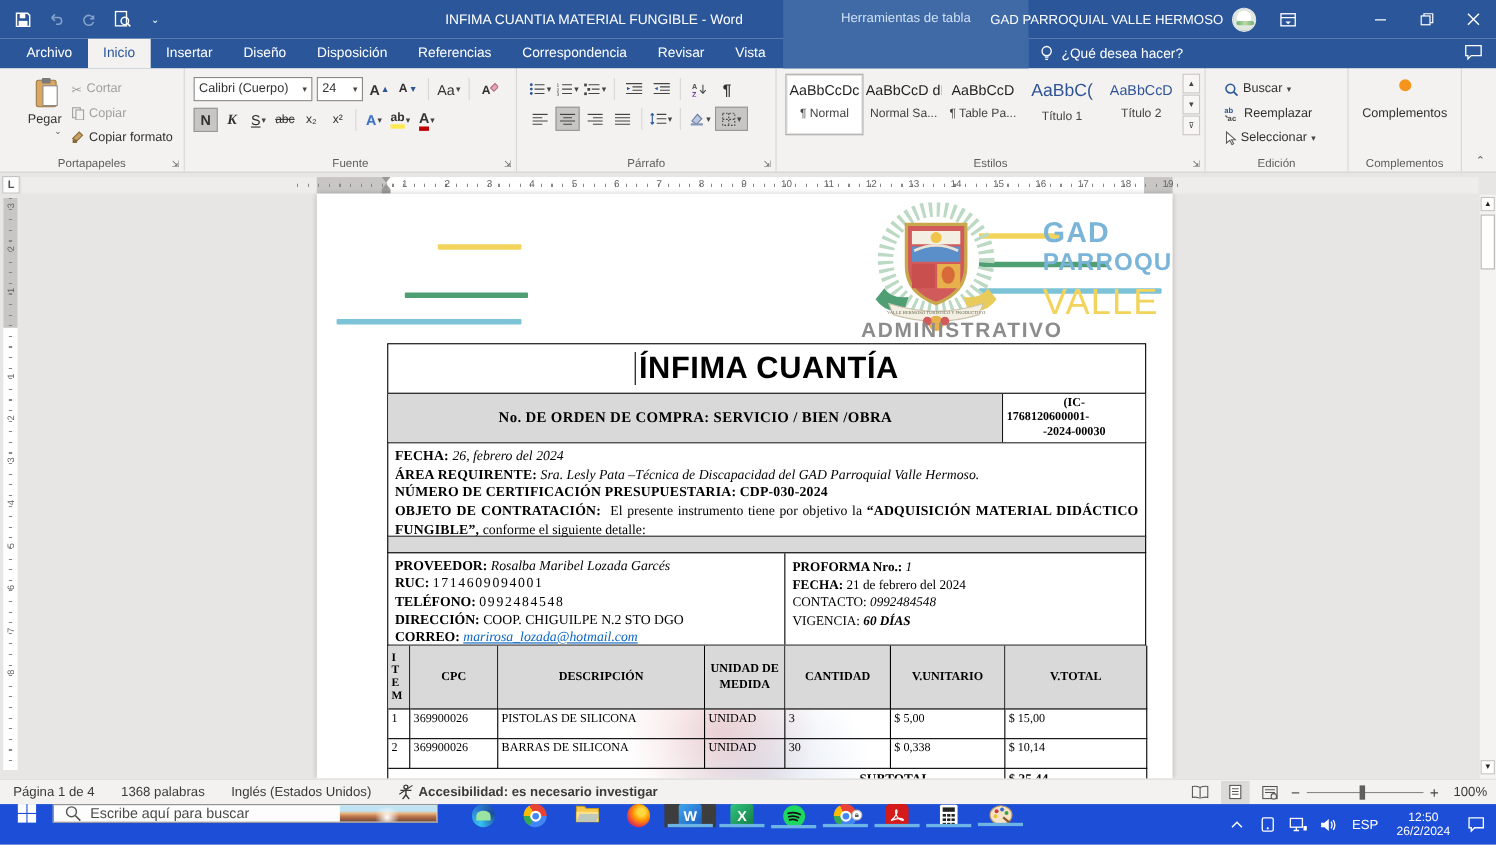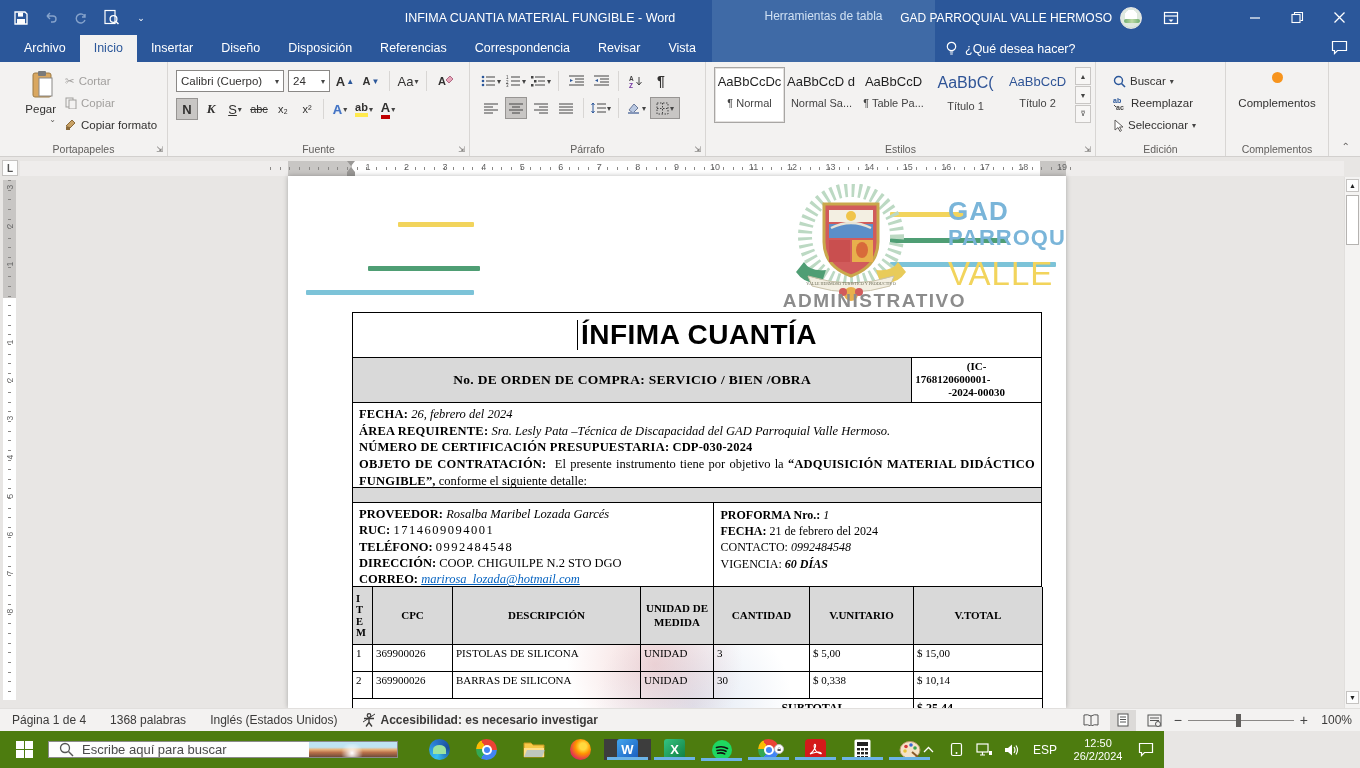--- a/index.html
+++ b/index.html
@@ -123,21 +123,21 @@
   #sb-access { display:flex; align-items:center; gap:5px; font-weight:bold;}
   #sb-right { position:absolute; right:8px; display:flex; align-items:center; gap:6px; }
   .viewbtn { width:26px; height:21px; display:flex; align-items:center; justify-content:center; }
   .viewbtn.sel { background:#dcdad8; }
   #zoomslider { width:106px; height:21px; position:relative; }
   #zoomslider .line { position:absolute; left:0; right:0; top:10px; height:1px; background:#8a8886;}
   #zoomslider .thumb { position:absolute; left:48px; top:4px; width:5px; height:13px; background:#605e5c;}
   .zchar { font-size:14px; color:#444; }
 
   
-  #taskbar { position:absolute; top:731px; left:0; width:1164px; height:37px; background:#4d7c0f; display:flex; align-items:center; z-index:40; color:#fff;}
+  #taskbar { position:absolute; top:731px; left:0; width:1360px; height:37px; background:#1d4ed8; display:flex; align-items:flex-start; z-index:40; color:#fff;}
   #start-btn { width:48px; display:flex; align-items:center; justify-content:center; }
   #searchbox { width:350px; background:#fdfdfd; border:1px solid #8a8a8a; display:flex; align-items:center; color:#4a4a4a; position:relative; overflow:hidden;}
   #searchbox .ph { font-size:13px; margin-left:8px; white-space:nowrap;}
   #search-img { position:absolute; right:0; top:0; width:88px; height:100%;
      background:linear-gradient(180deg,#bfe3f2 0 35%, #e8b37c 50%, #b9714a 70%, #6e4a3a 100%);}
   #search-img::after{content:"";position:absolute;left:30px;top:2px;width:26px;height:18px;background:radial-gradient(circle,#fff,rgba(255,255,255,0) 70%);}
   .tslot { width:47px; display:flex; align-items:center; justify-content:center; position:relative; }
   .tslot.active { background:#3d3d3d; }
   .tslot.running::after { content:""; position:absolute; bottom:0; left:3px; right:3px; height:3px; background:#6cb3e6;}
   .tile { width:21px; height:21px; border-radius:3px; display:flex; align-items:center; justify-content:center; font-weight:bold; color:#fff; font-size:13px; font-family:"Liberation Sans",sans-serif;}

